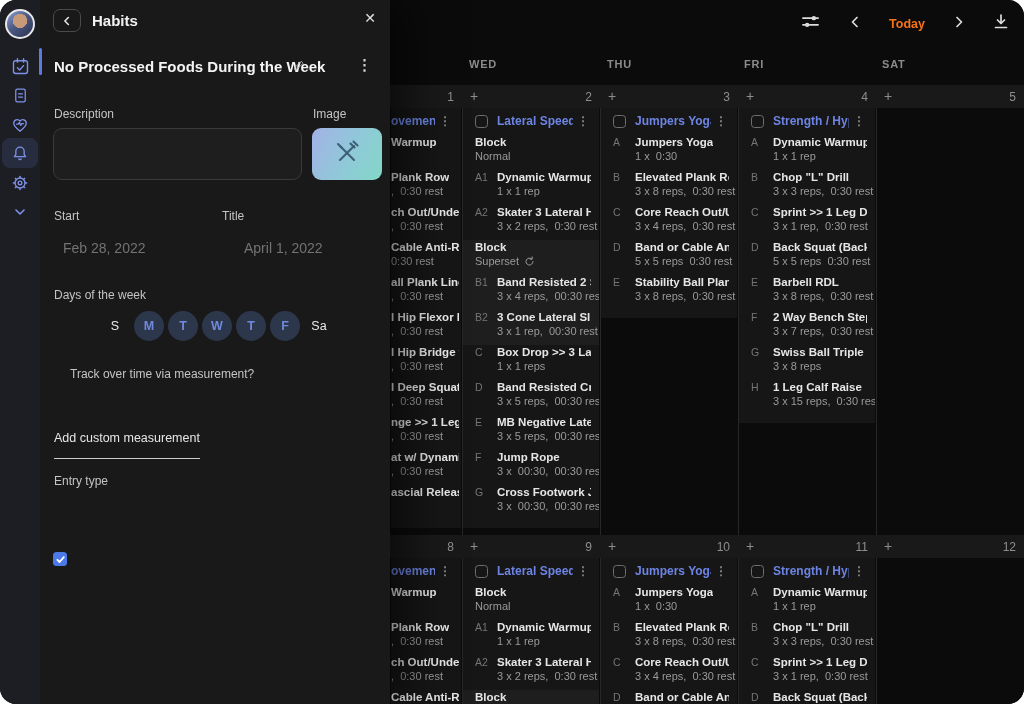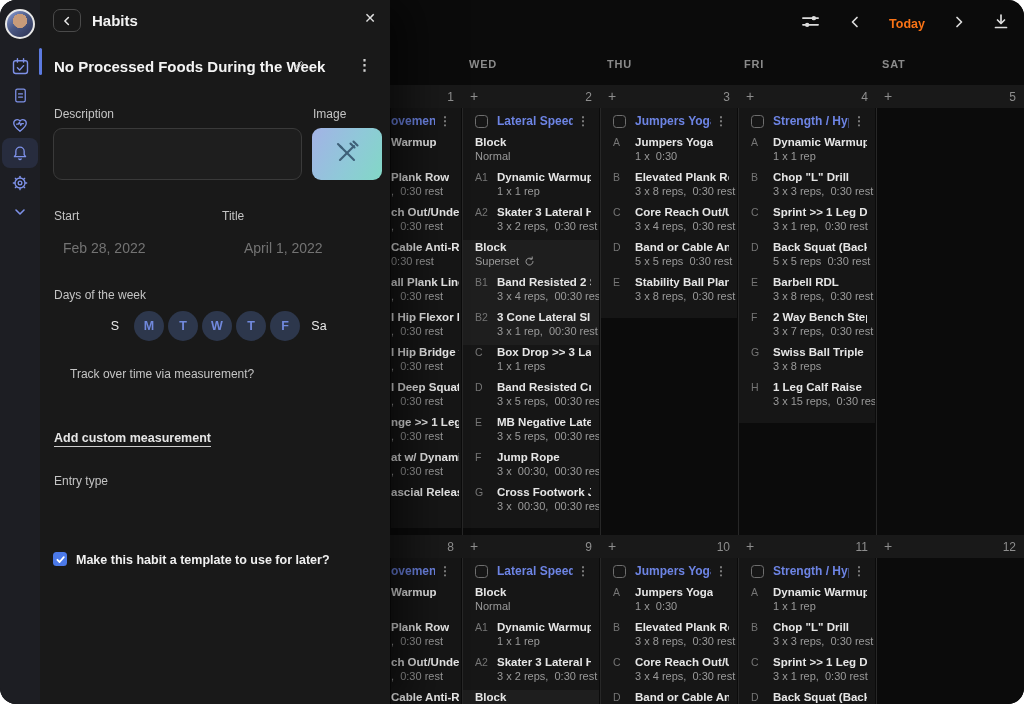--- a/index.html
+++ b/index.html
@@ -41,21 +41,21 @@
             display:flex;align-items:center;justify-content:center;}
   .img-tile svg{stroke:#3e6078;fill:none;stroke-width:2.1;stroke-linecap:round;}
   .f-value{font-size:14px;color:#737373;}
   .days-row{left:60px;top:311px;display:flex;gap:4px;align-items:center;}
   .day-pill{width:30px;height:30px;display:flex;align-items:center;justify-content:center;
             font-size:12.5px;color:#e8e8e8;}
   .day-pill.sel{background:#2d374c;border-radius:50%;color:#7189dd;font-weight:bold;}
   .select-row{display:flex;align-items:center;}
   .sel-chev{position:absolute;right:22px;width:0;height:0;border-left:4.5px solid transparent;
             border-right:4.5px solid transparent;border-top:5px solid #8a8a8a;}
-  .link-u{font-size:12.5px;font-weight:bold;color:#e6e6e6;border-bottom:1px solid #cdcdcd;padding-bottom:1px;}
+  .link-u{font-size:12.5px;font-weight:normal;color:#e6e6e6;border-bottom:1px solid #cdcdcd;padding-bottom:13px;}
   .cb-box{left:13px;top:552px;width:14px;height:14px;background:#4b79e8;border-radius:3.5px;
           display:flex;align-items:center;justify-content:center;}
   .cb-box svg{stroke:#ffffff;fill:none;stroke-width:1.8;stroke-linecap:round;stroke-linejoin:round;}
   .cb-label{left:36px;top:553px;font-size:12.5px;font-weight:bold;color:#f0f0f0;}
 
   
   .calendar{position:absolute;left:390px;top:0;right:0;bottom:0;background:#0b0b0b;overflow:hidden;}
   .toolbar{position:absolute;top:11px;right:15px;display:flex;align-items:center;gap:27px;z-index:5;}
   .tb-ic svg{stroke:#dcdcdc;fill:none;stroke-width:1.7;stroke-linecap:round;stroke-linejoin:round;}
   .today-lbl{font-size:12.5px;font-weight:bold;color:#f97316;}
@@ -657,21 +657,20 @@
     <div class="p-abs f-label" style="left:14px;top:367px;margin-left:16px;">Track over time via measurement?</div>
     <div class="p-abs link-u" style="left:14px;top:431px;">Add custom measurement</div>
 
     <div class="p-abs f-label" style="left:14px;top:474px;">Entry type</div>
 
     <div class="p-abs cb-box">
       <svg width="11" height="11" viewBox="0 0 11 11">
           <path d="M2.4 5.8 L4.6 8 L8.8 3.2"></path>
         </svg>
     </div>
-    <div class="p-abs cb-label">Make this habit a template to use for later?</div>
   </div>
 
   <div class="rail">
     <div class="avatar"></div>
     <div class="rail-item">
       <svg width="21" height="21" viewBox="0 0 24 24">
           <rect x="4" y="5.5" width="16" height="14.5" rx="2.5"></rect>
           <path d="M8.5 3 V7"></path>
           <path d="M15.5 3 V7"></path>
           <path d="M8.5 13.5 L11 16 L15.5 11"></path>

